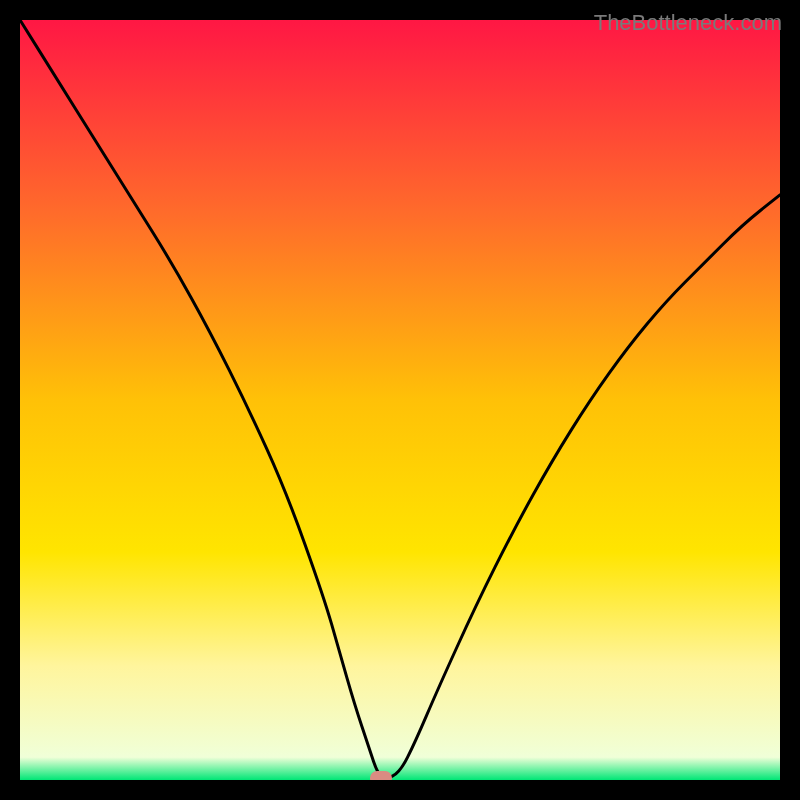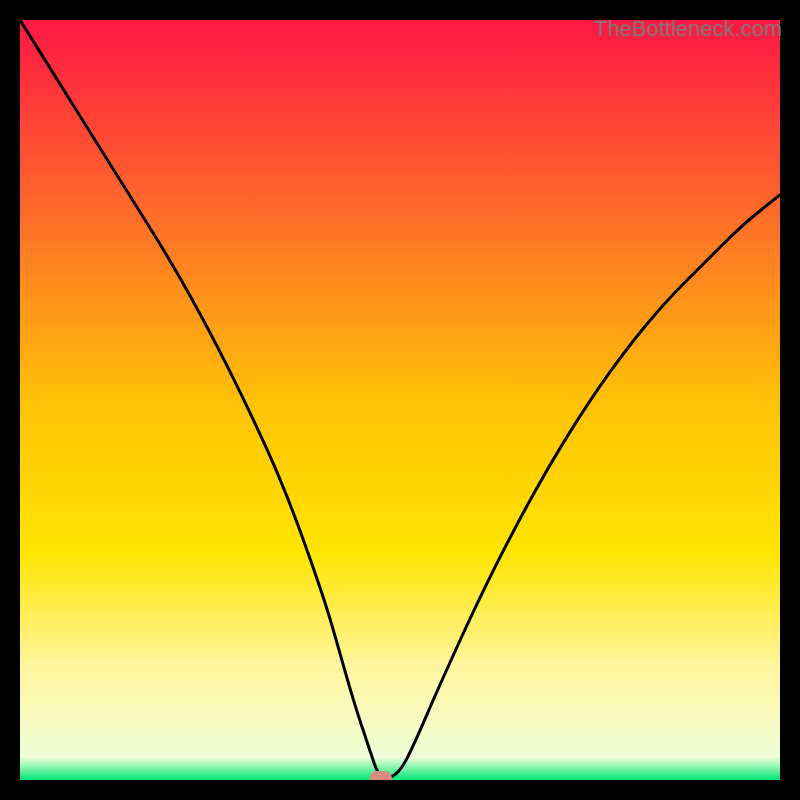--- a/index.html
+++ b/index.html
@@ -6,21 +6,21 @@
     margin: 0;
     padding: 0;
     width: 800px;
     height: 800px;
     background: #000;
     font-family: Arial, Helvetica, sans-serif;
     overflow: hidden;
   }
   .watermark {
     position: absolute;
-    top: 16px;
+    top: 10px;
     right: 18px;
     color: #7a7a7a;
     font-size: 22px;
     font-weight: 400;
     letter-spacing: 0px;
     z-index: 5;
   }
   .plot {
     position: absolute;
     left: 20px;

